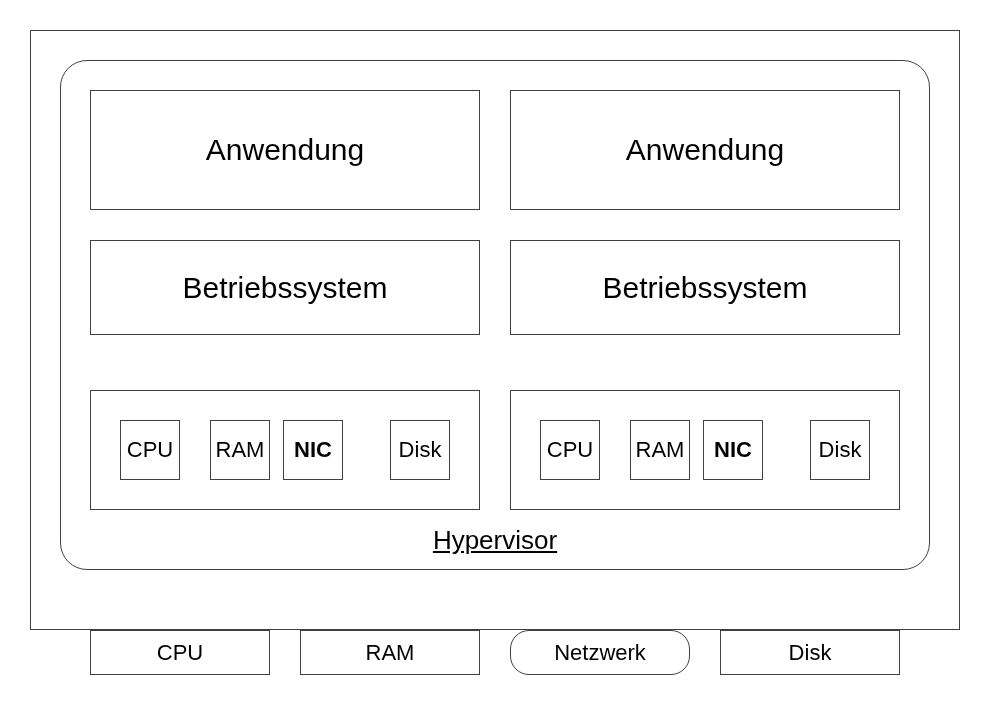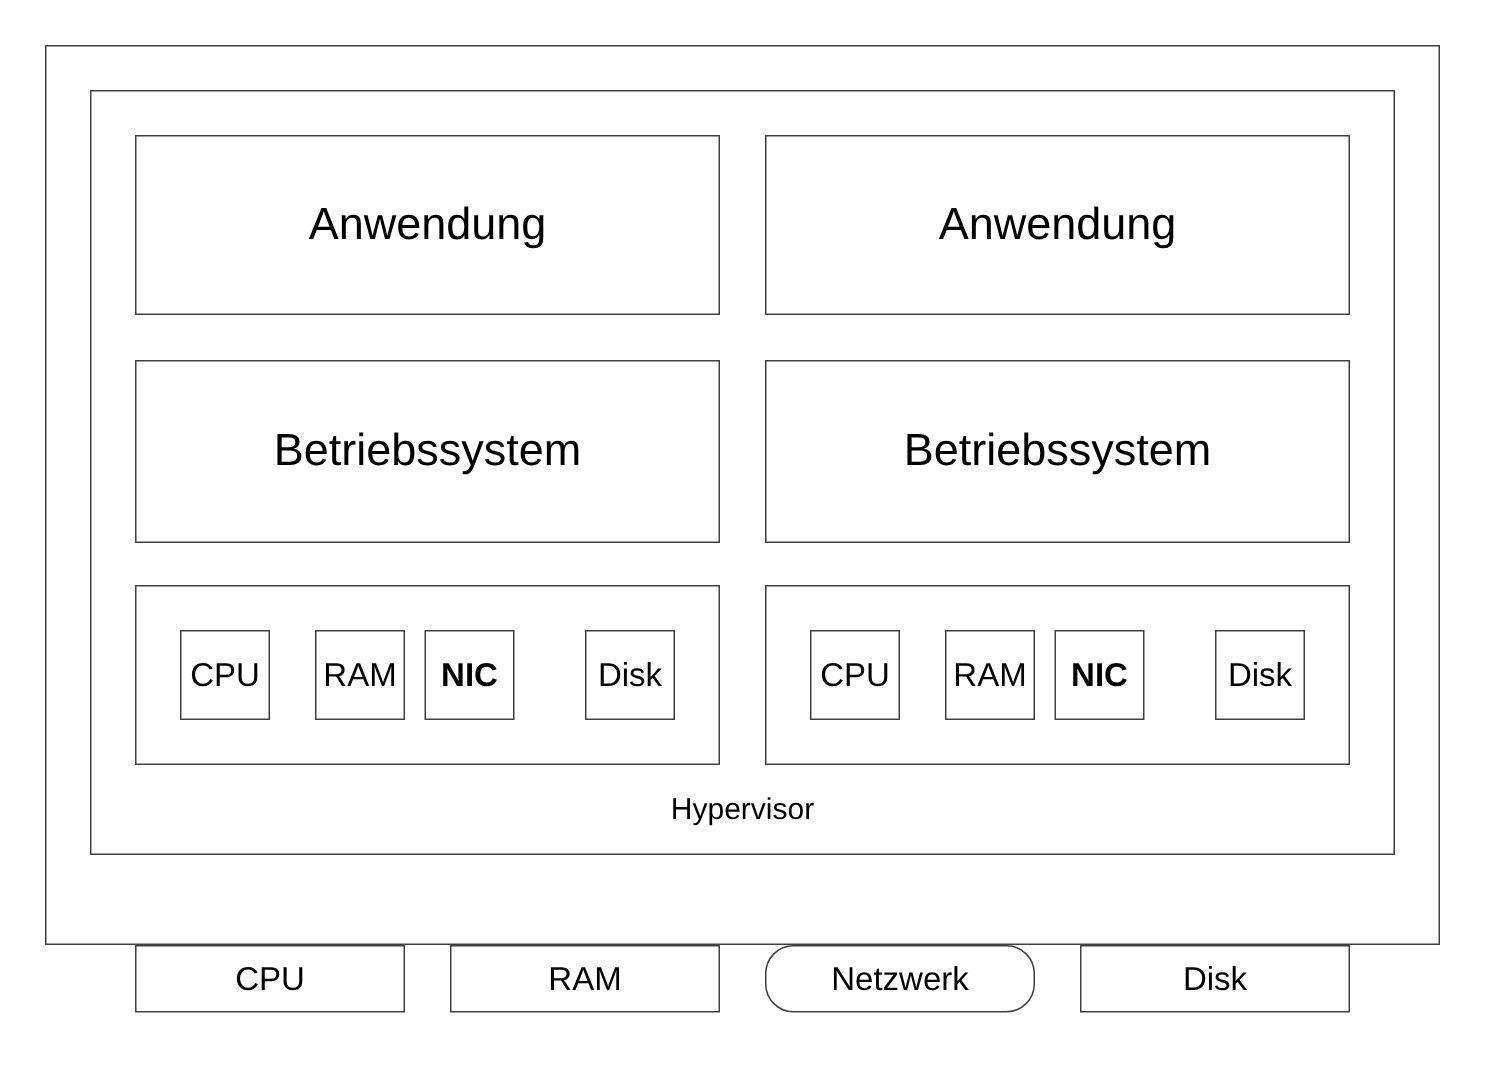--- a/index.html
+++ b/index.html
@@ -18,27 +18,27 @@
   }
   .box {
     position: absolute;
     box-sizing: border-box;
     border: 1px solid #404040;
     background: #ffffff;
   }
   
   .hardware-box   { left: 30px;  top: 30px;  width: 930px; height: 600px; }
   
-  .hypervisor-box { left: 29px;  top: 29px;  width: 870px; height: 510px; }
+  .hypervisor-box { left: 29px;  top: 29px;  width: 870px; height: 510px; border-radius: 27px; }
 
   
   .col-left  { left: 29px;  }
   .col-right { left: 449px; }
   .row-app { top: 29px;  width: 390px; height: 120px; }
-  .row-os  { top: 179px; width: 390px; height: 122px; text-align: center; }
+  .row-os  { top: 179px; width: 390px; height: 95px; text-align: center; }
   .row-vhw { top: 329px; width: 390px; height: 120px; }
 
   .big-label-box {
     display: flex;
     align-items: center;
     justify-content: center;
     font-size: 30px;
     line-height: 1;
   }
 
@@ -60,22 +60,23 @@
 
   
   .strip-label {
     position: absolute;
     left: 0;
     width: 100%;
     height: 60px;
     display: flex;
     align-items: center;
     justify-content: center;
-    font-size: 20px;
+    font-size: 26px;
     line-height: 1;
+    text-decoration: underline;
   }
   .hypervisor-label { top: 449px; }
   .hardware-label   { top: 539px; }
 
   
   .phys-box {
     top: 630px;
     width: 180px;
     height: 45px;
     display: flex;

